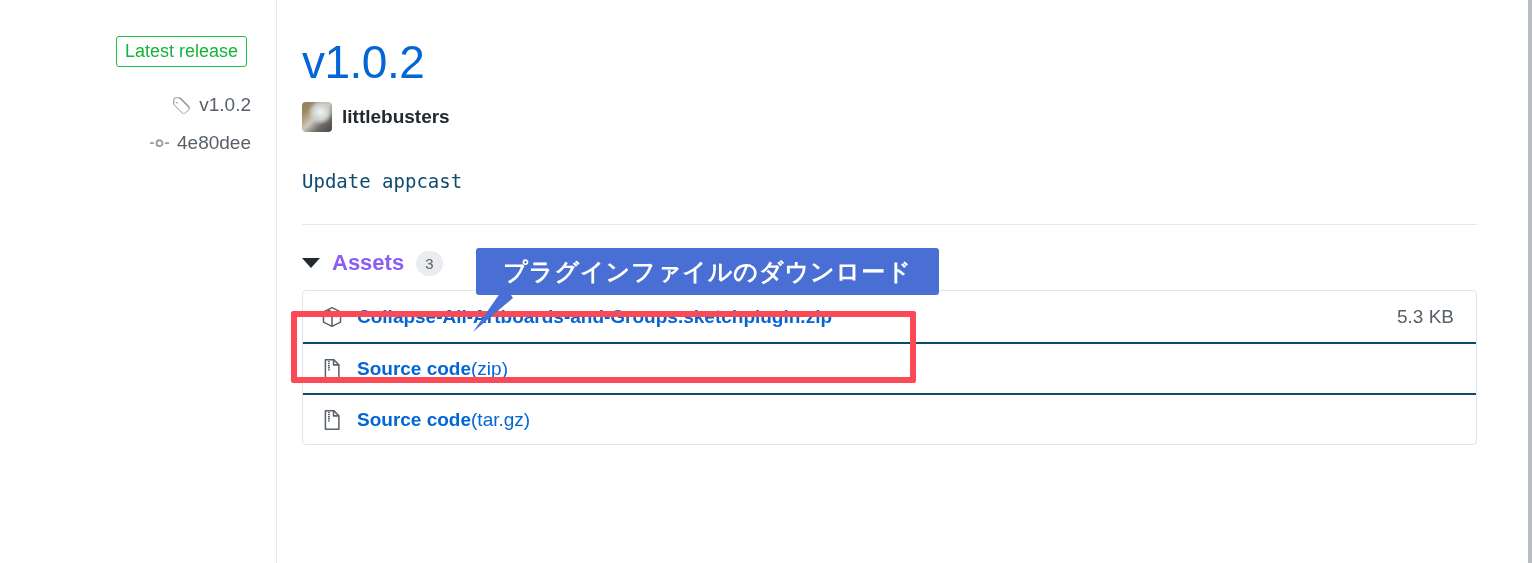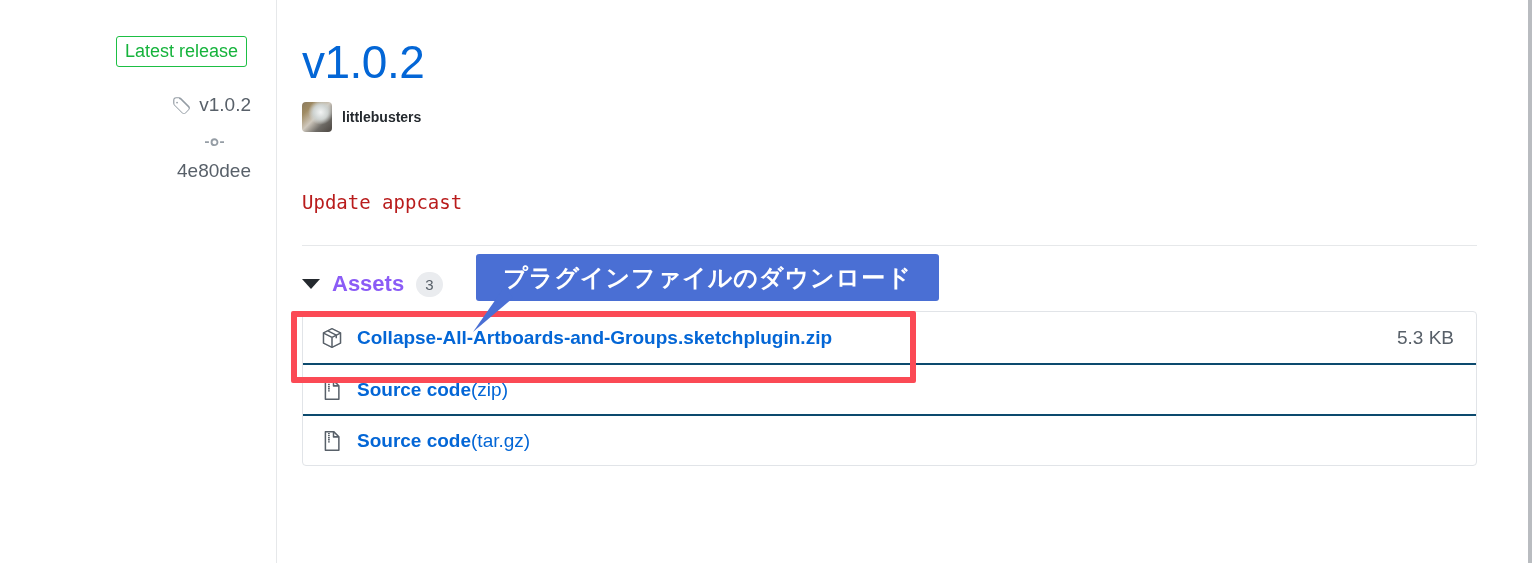--- a/index.html
+++ b/index.html
@@ -61,21 +61,21 @@
     right: 25px;
     display: flex;
     align-items: center;
     justify-content: flex-end;
     gap: 8px;
     color: #586069;
     font-size: 19px;
     white-space: nowrap;
   }
   .side-meta.tag { top: 94px; }
-  .side-meta.commit { top: 132px; flex-direction: column; }
+  .side-meta.commit { top: 132px; }
   .side-meta .sicon {
     display: inline-flex;
     align-items: center;
     justify-content: center;
     width: 20px;
     height: 20px;
     color: #959da5;
   }
   .side-meta .label { color: #586069; }
 
@@ -93,41 +93,41 @@
     line-height: 1.05;
     font-weight: 400;
     color: #0366d6;
     letter-spacing: -0.5px;
   }
   #author-line {
     display: flex;
     align-items: center;
     gap: 10px;
     margin-top: 16px;
-    font-size: 14px;
+    font-size: 19px;
     color: #586069;
   }
   #avatar {
     width: 30px;
     height: 30px;
     border-radius: 4px;
     flex: none;
     background:
       radial-gradient(circle at 62% 34%, #f2f4f4 0%, #cfd4d2 26%, rgba(207,212,210,0) 46%),
       linear-gradient(135deg, #8a7a5e 0%, #a08b63 22%, #cfc8bd 48%, #6e6b66 72%, #4a4540 100%);
   }
   .author-name {
     font-weight: bold;
     color: #24292e;
   }
   #release-body {
-    margin-top: 59px;
+    margin-top: 38px;
     font-family: "DejaVu Sans Mono", "Liberation Mono", monospace;
     font-size: 19px;
-    color: #b91c1c;
+    color: #0c4a6e;
   }
   #divider {
     margin-top: 32px;
     height: 1px;
     background: #e6e8ea;
   }
 
   
   #assets-header {
     display: flex;
@@ -214,21 +214,21 @@
     border: 6px solid #fb4a55;
     border-radius: 2px;
     box-sizing: border-box;
     pointer-events: none;
   }
 
   
   #callout {
     position: absolute;
     left: 476px;
-    top: 254px;
+    top: 248px;
     width: 463px;
     height: 47px;
     background: #4a6fd4;
     border-radius: 3px;
     display: flex;
     align-items: center;
     justify-content: center;
     box-sizing: border-box;
   }
   #callout-text {

